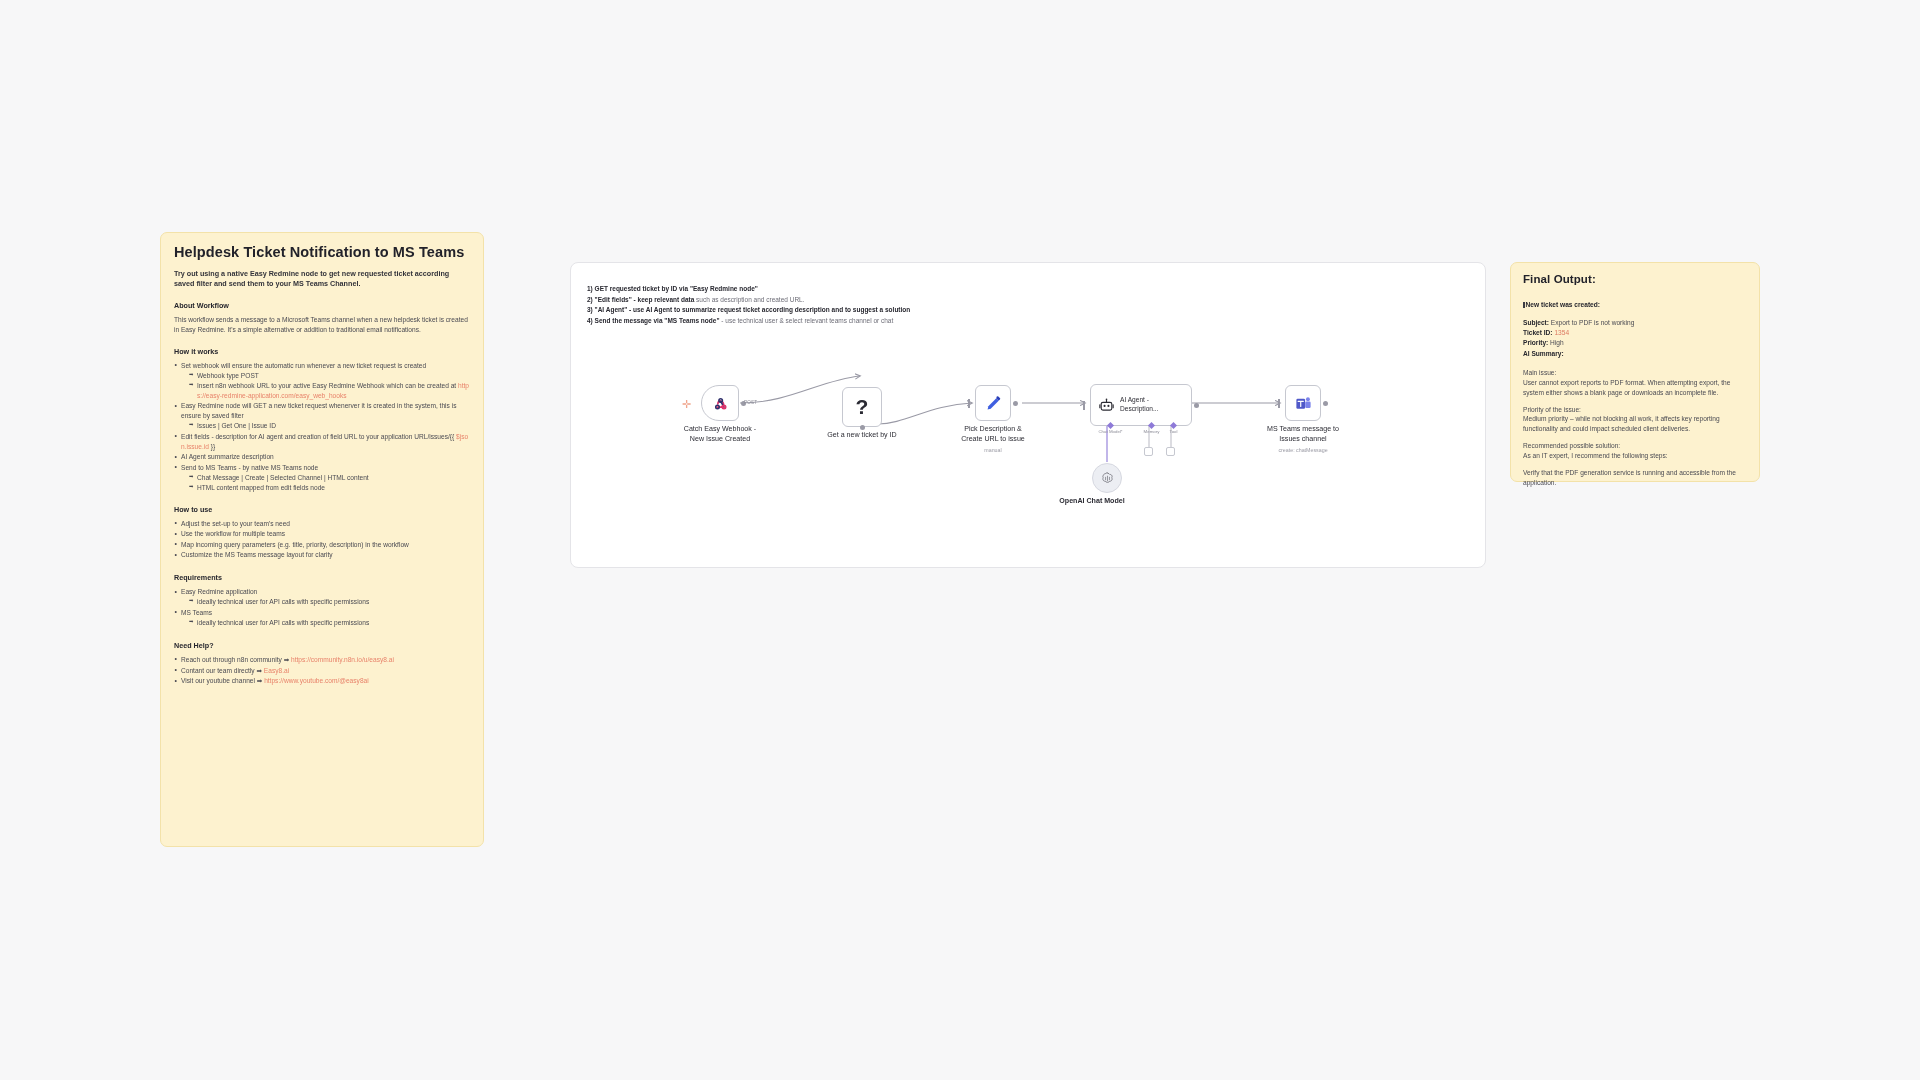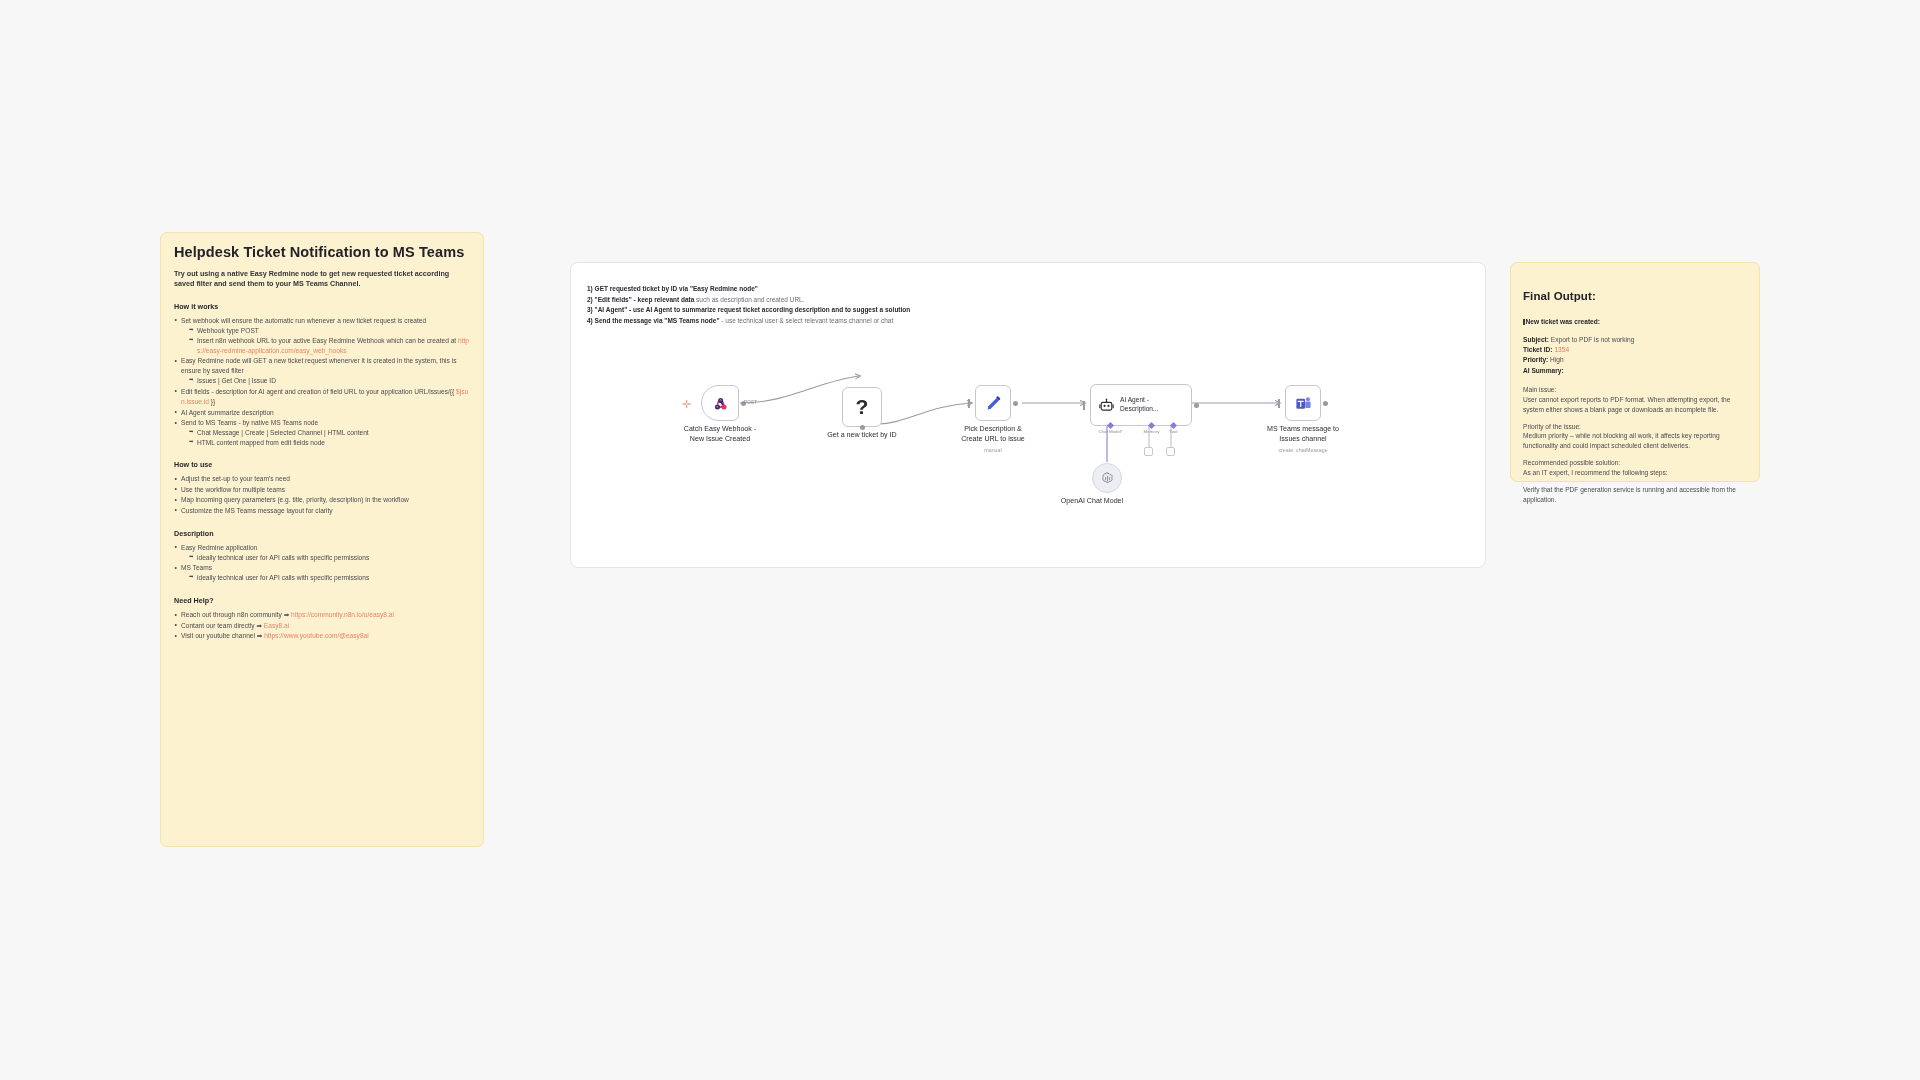--- a/index.html
+++ b/index.html
@@ -109,20 +109,24 @@
 <body>
 
 <div class="canvas">
 
   <div class="sticky" style="left:160px; top:232px; width:324px; height:615px; padding:11px 13px;">
 
     <div class="sticky-title">Helpdesk Ticket Notification to MS Teams</div>
 
     <div class="sticky-sub" style="margin-top:9px;">Try out using a native Easy Redmine node to get new requested ticket according saved filter and send them to your MS Teams Channel.</div>
 
+    <div style="margin-top:11px;">
+      <div class="sec-h">About Workflow</div>
+      <div class="para" style="margin-top:5px;">This workflow sends a message to a Microsoft Teams channel when a new helpdesk ticket is created in Easy Redmine. It's a simple alternative or addition to traditional email notifications.</div>
+    </div>
 
 
     <div style="margin-top:12px;">
       <div class="sec-h">How it works</div>
       <ul class="b" style="margin-top:5px;">
         <li>
           <span>Set webhook will ensure the automatic run whenever a new ticket request is created</span>
           <ul class="sub">
             <li><span>Webhook type POST</span></li>
             <li><span>Insert n8n webhook URL to your active Easy Redmine Webhook which can be created at </span><span class="lnk">https://easy-redmine-application.com/easy_web_hooks</span></li>
@@ -152,21 +156,21 @@
       <div class="sec-h">How to use</div>
       <ul class="b" style="margin-top:5px;">
         <li><span>Adjust the set-up to your team's need</span></li>
         <li><span>Use the workflow for multiple teams</span></li>
         <li><span>Map incoming query parameters (e.g. title, priority, description) in the workflow</span></li>
         <li><span>Customize the MS Teams message layout for clarity</span></li>
       </ul>
     </div>
 
     <div style="margin-top:13px;">
-      <div class="sec-h">Description</div>
+      <div class="sec-h">Requirements</div>
       <ul class="b" style="margin-top:5px;">
         <li>
           <span>Easy Redmine application</span>
           <ul class="sub">
             <li><span>ideally technical user for API calls with specific permissions</span></li>
           </ul>
         </li>
         <li>
           <span>MS Teams</span>
           <ul class="sub">
@@ -282,40 +286,40 @@
   <div class="minibox" style="left:1144px; top:447px;"></div>
   <div class="minibox" style="left:1166px; top:447px;"></div>
 
   <div class="node" style="left:1092px; top:463px;">
     <div class="oai">
       <svg width="15" height="15" viewBox="0 0 24 24">
         <path d="M12 3.6c2 0 3.2 1.1 3.7 2 .9-.2 2.3 0 3.2 1.6.9 1.6.4 3-.2 3.7.6.7 1.1 2.1.2 3.7-.9 1.6-2.3 1.8-3.2 1.6-.5.9-1.7 2-3.7 2s-3.2-1.1-3.7-2c-.9.2-2.3 0-3.2-1.6-.9-1.6-.4-3 .2-3.7-.6-.7-1.1-2.1-.2-3.7C6 4.7 7.4 4.5 8.3 4.7c.5-.9 1.7-2 3.7-2z" fill="none" stroke="#6f6f78" stroke-width="1.3"></path>
         <path d="M12 8.3v7.4M8.9 10v4M15.1 10v4" stroke="#6f6f78" stroke-width="1.1" stroke-linecap="round"></path>
       </svg>
     </div>
-    <div class="nlabel" style="top:34px;">OpenAI Chat Model</div>
+    <div class="nlabel" style="top:34px;font-weight:bold;">OpenAI Chat Model</div>
   </div>
 
   <div class="node" style="left:1285px; top:385px;">
     <div class="nbox">
       <svg width="19" height="19" viewBox="0 0 24 24">
         <rect x="3" y="6" width="11" height="12.5" rx="1.6" fill="#5059c9"></rect>
         <path d="M5.2 9.3h6.6M8.5 9.3v6.4" stroke="#fff" stroke-width="1.5" stroke-linecap="round"></path>
         <circle cx="17.6" cy="6.6" r="2.5" fill="#7b83eb"></circle>
         <rect x="14.2" y="9.6" width="6.8" height="8" rx="1.6" fill="#7b83eb"></rect>
       </svg>
       <span class="port inp"></span>
       <span class="port out"></span>
     </div>
     <div class="nlabel" style="white-space:pre-line;">MS Teams message to
 Issues channel</div>
     <div class="nsub" style="top:62px;">create: chatMessage</div>
   </div>
 
-  <div class="sticky" style="left:1510px; top:262px; width:250px; height:220px; padding:27px 12px;">
+  <div class="sticky" style="left:1510px; top:262px; width:250px; height:220px; padding:10px 12px;">
     <div class="sticky-title" style="font-size:11.5px;">Final Output:</div>
 
     <div style="margin-top:16px; font-size:6.6px; font-weight:bold; color:#26262d;">
       <span style="display:inline-block;width:1.6px;height:6px;background:#3c3c42;vertical-align:-1px;margin-right:1px;"></span><span>New ticket was created:</span>
     </div>
 
     <div style="margin-top:10px;">
       <div class="para" style="line-height:1.55;"><b style="color:#26262d;">Subject:</b><span> Export to PDF is not working</span></div>
       <div class="para" style="line-height:1.55;"><b style="color:#26262d;">Ticket ID:</b><span class="lnk2"> 1354</span></div>
       <div class="para" style="line-height:1.55;"><b style="color:#26262d;">Priority:</b><span> High</span></div>

